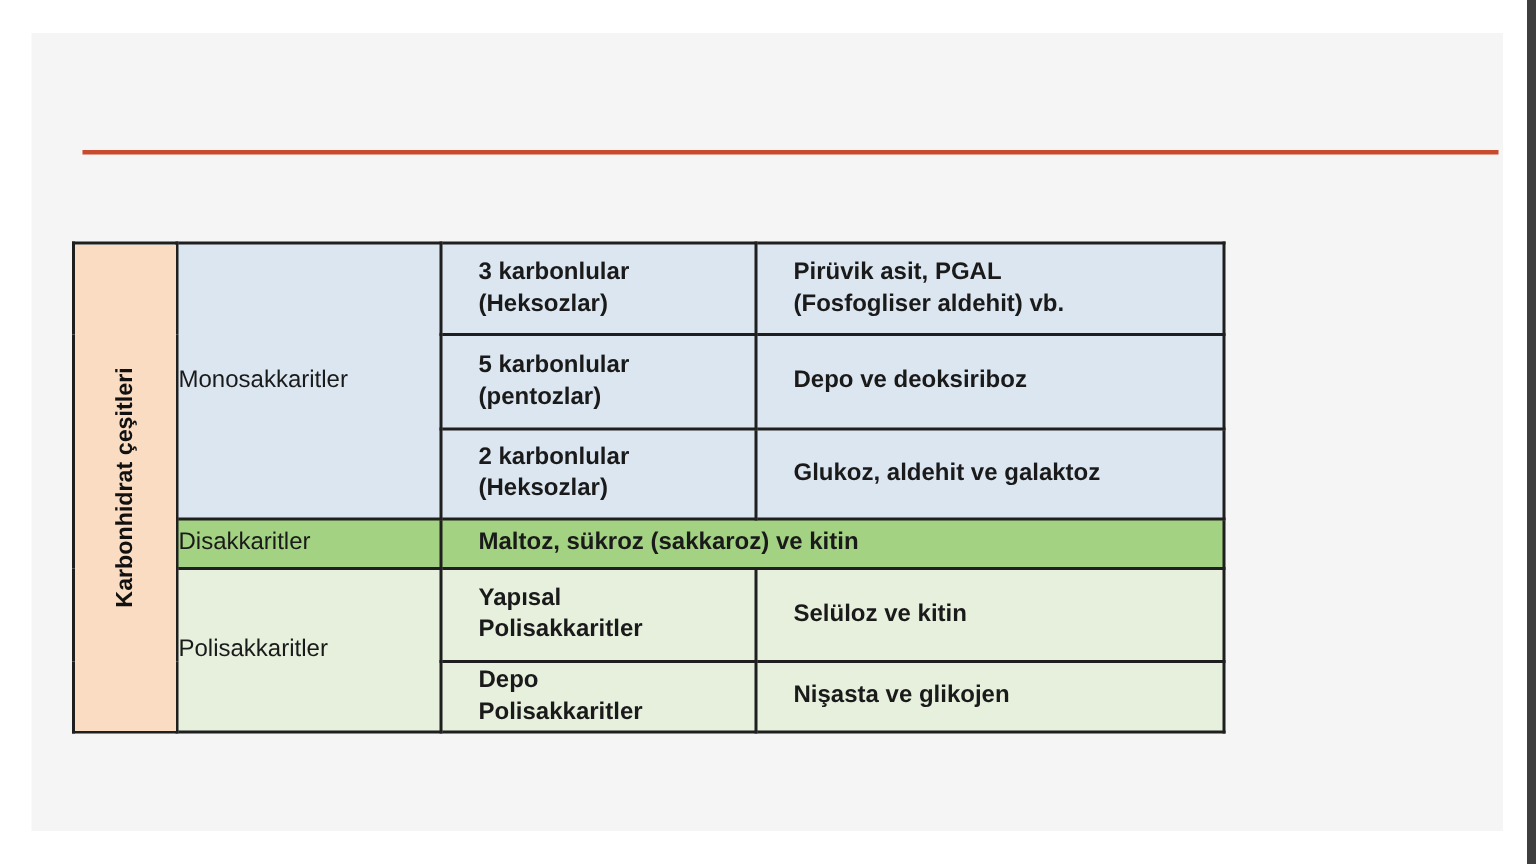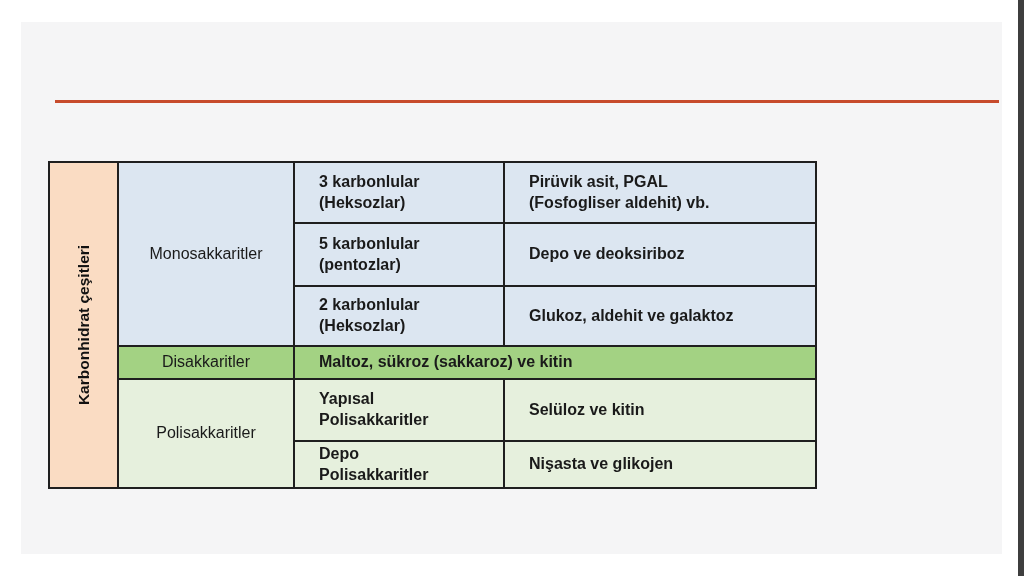--- a/index.html
+++ b/index.html
@@ -64,21 +64,21 @@
     left: 50%; top: 50%;
     transform: translate(-50%, -50%) rotate(-90deg);
     white-space: nowrap;
     font-weight: bold;
     font-size: 15.5px;
     color: #111;
   }
   td.bg-mono { background: var(--mono-bg, #dce6f1); }
   td.bg-di   { background: var(--di-bg, #a3d283); }
   td.bg-poli { background: var(--poli-bg, #e6f0dd); }
-  td.group-cell { text-align: center; }
+  td.group-cell { text-align: left; }
   td.type-cell, td.example-cell { text-align: left; padding-left: 24px; padding-right: 4px; font-weight: bold; }
   tr.r1 { height: 61px; }
   tr.r2 { height: 63px; }
   tr.r3 { height: 60px; }
   tr.r4 { height: 33px; }
   tr.r5 { height: 62px; }
   tr.r6 { height: 47px; }
 </style>
 </head>
 <body>

